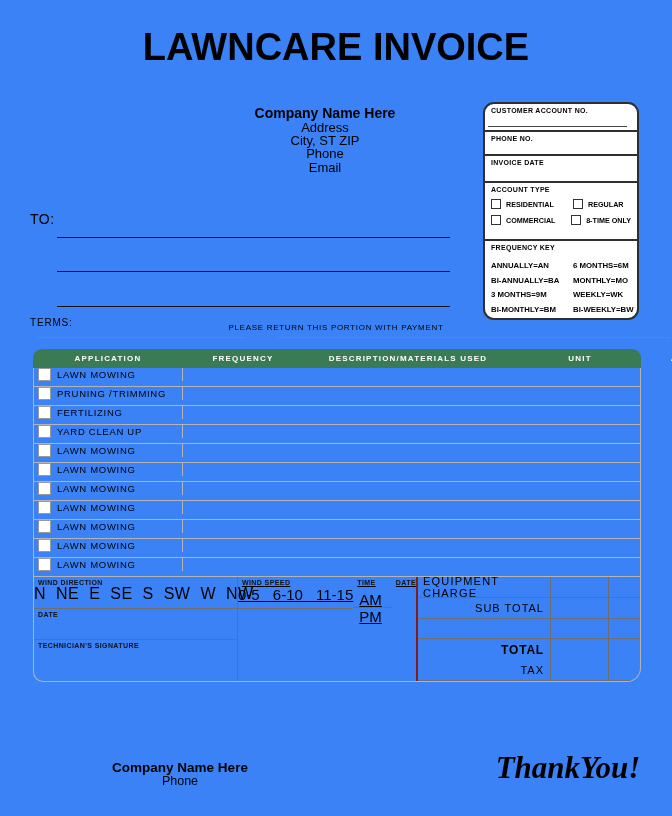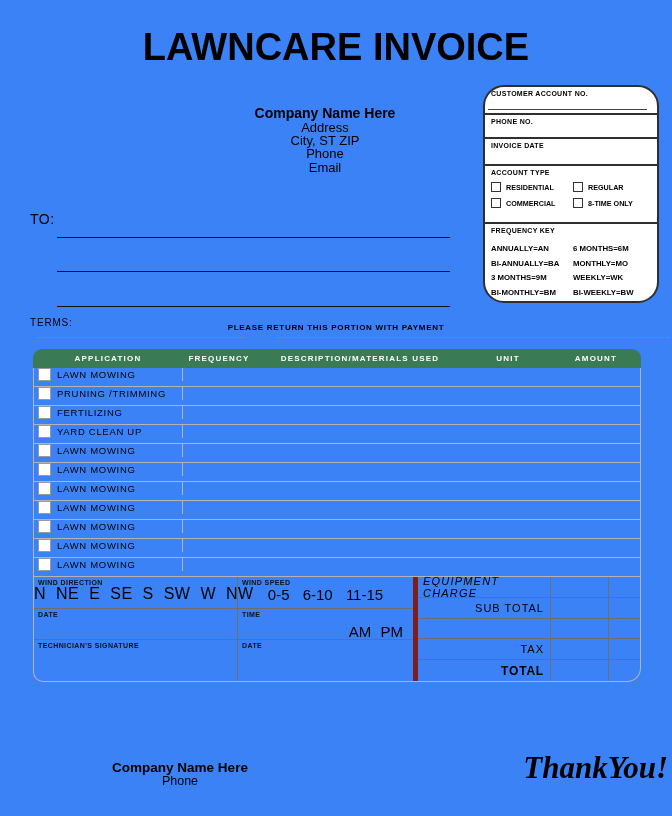--- a/index.html
+++ b/index.html
@@ -10,22 +10,22 @@
   
   .title { position:absolute; top:26px; left:0; width:672px; text-align:center;
            font-size:38px; font-weight:bold; letter-spacing:0; }
 
   
   .company-block { position:absolute; top:105px; left:175px; width:300px; text-align:center; }
   .company-name { font-size:14px; font-weight:bold; line-height:16px; }
   .company-line { font-size:13px; line-height:13.2px; }
 
   
-  .account-box { position:absolute; left:483px; top:85px; width:176px; height:218px;
-                 border:2px solid #2f2f2f; border-radius:21px; background:#fff; overflow:hidden; }
+  .account-box { position:absolute; left:483px; top:102px; width:156px; height:218px;
+                 border:2px solid #2f2f2f; border-radius:11px; background:#fff; overflow:hidden; }
   .ab-sec { border-bottom:2px solid #2f2f2f; padding:3px 6px 0 6px; position:relative; }
   .ab-s1 { height:28px; } .ab-s2 { height:24px; } .ab-s3 { height:27px; }
   .ab-s4 { height:58px; } .ab-s5 { height:77px; border-bottom:none; }
   .ab-label { font-size:7px; font-weight:bold; letter-spacing:0.3px; }
   .ab-writeline { position:absolute; left:3px; right:10px; bottom:3px; border-bottom:1.5px solid #444; }
   .ab-cbrow { display:flex; align-items:center; margin-top:6px; }
   .ab-cbitem { display:flex; align-items:center; }
   .ab-cbitem.first { width:82px; }
   .ab-cb { width:10px; height:10px; border:1.5px solid #333; margin-right:5px; background:#fff; flex:none; }
   .ab-cbl { font-size:7.2px; font-weight:bold; white-space:nowrap; }
@@ -33,21 +33,21 @@
                line-height:14.5px; margin-top:8px; white-space:nowrap; }
 
   
   .to-label { position:absolute; left:30px; top:211px; font-size:14px; letter-spacing:0.5px; }
   .to-line { position:absolute; left:57px; width:393px; border-top:1.5px solid #111; }
   .to-line.l1 { top:237px; } .to-line.l2 { top:271px; } .to-line.l3 { top:306px; }
 
   
   .terms-label { position:absolute; left:30px; top:317px; font-size:10px; letter-spacing:0.8px; }
   .return-notice { position:absolute; left:0; top:323px; width:672px; text-align:center;
-                   font-size:8px; font-weight:bold; letter-spacing:0.7px; }
+                   font-size:8px; font-weight:normal; letter-spacing:0.7px; }
   .cutline { position:absolute; top:337px; border-top:1.5px dotted #8a8a8a; }
   .cutline.seg1 { left:36px; width:209px; }
   .cutline.seg2 { left:277px; width:393px; }
 
   
   .stable { position:absolute; left:33px; top:349px; width:608px; }
   .thead { display:flex; height:19px; background:#3a7a55; border-radius:9px 9px 0 0;
            color:#fff; font-size:8px; font-weight:bold; letter-spacing:1.2px; align-items:center; }
   .th { text-align:center; flex:none; }
   .th1 { width:150px; } .th2 { width:72px; } .th3 { width:210px; } .th4 { width:86px; } .th5 { width:90px; }
@@ -56,43 +56,43 @@
   .c { border-right:1px solid #b4b4b4; display:flex; align-items:center; }
   .c1 { width:149px; } .c2 { width:72px; } .c3 { width:210px; } .c4 { width:86px; } .c5 { width:58px; }
   .c6 { width:31px; border-right:none; }
   .cb { width:13px; height:13px; border:1.4px solid #999; margin:0 6px 0 4px; background:#fff; flex:none; }
   .rlabel { font-size:9.5px; letter-spacing:0.7px; white-space:nowrap; }
 
   
   .bottom { display:flex; height:105px; border:1px solid #b4b4b4; border-top:none;
             border-radius:0 0 14px 10px; overflow:hidden; }
   .b-left { width:204px; border-right:1px solid #6e6e6e; display:flex; flex-direction:column; }
-  .b-mid  { width:180px; border-right:5px solid #7f1d1d; display:flex; flex-direction:column; }
+  .b-mid  { width:180px; border-right:2px solid #7f1d1d; display:flex; flex-direction:row;text-decoration:underline; }
   .b-right{ flex:1; display:flex; flex-direction:column; }
   .bl-r1 { height:32px; border-bottom:1px solid #6e6e6e; }
   .bl-r2 { height:31px; border-bottom:1px solid #6e6e6e; }
   .bl-r3 { flex:1; }
   .slabel { font-size:7px; font-weight:bold; letter-spacing:0.4px; padding:2px 0 0 4px; color:#111; }
   .winddir-vals { font-size:16px; letter-spacing:0.5px; word-spacing:5px; text-align:center; margin-top:-1px; white-space:nowrap; }
   .windspeed-vals { font-size:15px; word-spacing:9px; text-align:center; margin-top:0; white-space:nowrap; }
   .ampm { font-size:15px; word-spacing:5px; text-align:right; padding-right:10px; margin-top:5px; }
   .br-row { display:flex; height:20.8px; border-bottom:1px solid #6e6e6e; }
   .br-row.last { border-bottom:none; }
   .br-label { width:133px; border-right:1px solid #6e6e6e; display:flex; align-items:center; }
   .br-amt { width:58px; border-right:1px solid #6e6e6e; }
   .br-cents { flex:1; }
-  .lab-left { justify-content:flex-start; padding-left:5px; font-size:11px; letter-spacing:1.2px;font-style:italic; }
+  .lab-left { justify-content:flex-start; padding-left:5px; font-size:11px; letter-spacing:1.2px; }
   .lab-right { justify-content:flex-end; padding-right:6px; font-size:11px; letter-spacing:1px; }
   .lab-total { font-weight:bold; font-size:12px; letter-spacing:0.8px; }
 
   
   .footer-company { position:absolute; left:60px; top:761px; width:240px; text-align:center; }
   .footer-name { font-size:13.5px; font-weight:bold; line-height:14px; }
   .footer-phone { font-size:12.5px; line-height:13px; }
-  .thankyou { position:absolute; left:468px; top:750px; width:200px; text-align:right;
+  .thankyou { position:absolute; left:468px; top:750px; width:200px; text-align:center;
               font-family:"Liberation Serif", serif; font-style:italic; font-weight:bold; font-size:31px; }
 </style>
 </head>
 <body>
 
 <div class="page">
 
   <div class="title">LAWNCARE INVOICE</div>
 
   <div class="company-block">
@@ -156,21 +156,21 @@
   <div class="to-line l1"></div>
   <div class="to-line l2"></div>
   <div class="to-line l3"></div>
 
   <div class="terms-label">TERMS:</div>
   <div class="return-notice">PLEASE RETURN THIS PORTION WITH PAYMENT</div>
   <div class="cutline seg1"></div>
   <div class="cutline seg2"></div>
 
   <div class="stable">
-    <div class="thead" style="background: rgb(58, 122, 85);">
+    <div class="thead" style="background: rgb(58, 122, 85); gap: 24px;">
       <div class="th th1">APPLICATION</div>
       <div class="th th2">FREQUENCY</div>
       <div class="th th3">DESCRIPTION/MATERIALS USED</div>
       <div class="th th4">UNIT</div>
       <div class="th th5">AMOUNT</div>
     </div>
     <div class="rows">
       <div class="trow">
         <div class="c c1">
             <span class="cb"></span>
@@ -329,27 +329,27 @@
         <div class="br-row">
           <div class="br-label lab-right">SUB TOTAL</div>
           <div class="br-amt"></div>
           <div class="br-cents"></div>
         </div>
         <div class="br-row">
           <div class="br-label"></div>
           <div class="br-amt"></div>
           <div class="br-cents"></div>
         </div>
+        <div class="br-row last">
+          <div class="br-label lab-right lab-total">TOTAL</div>
+          <div class="br-amt"></div>
+          <div class="br-cents"></div>
+        </div>
         <div class="br-row">
           <div class="br-label lab-right">TAX</div>
-          <div class="br-amt"></div>
-          <div class="br-cents"></div>
-        </div>
-        <div class="br-row last">
-          <div class="br-label lab-right lab-total">TOTAL</div>
           <div class="br-amt"></div>
           <div class="br-cents"></div>
         </div>
       </div>
     </div>
   </div>
 
   <div class="footer-company">
     <div class="footer-name">Company Name Here</div>
     <div class="footer-phone">Phone</div>

